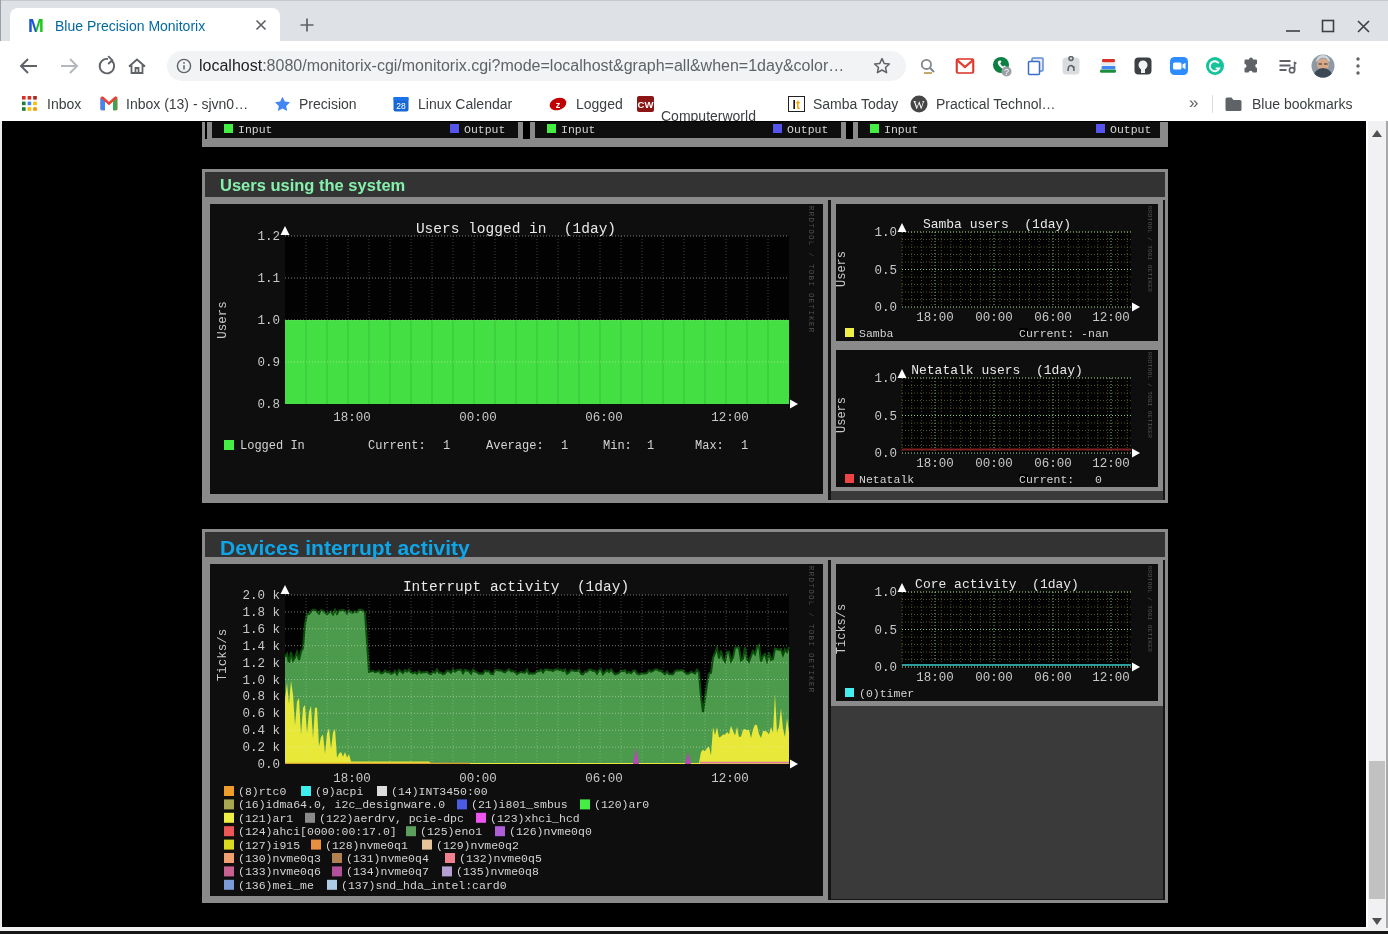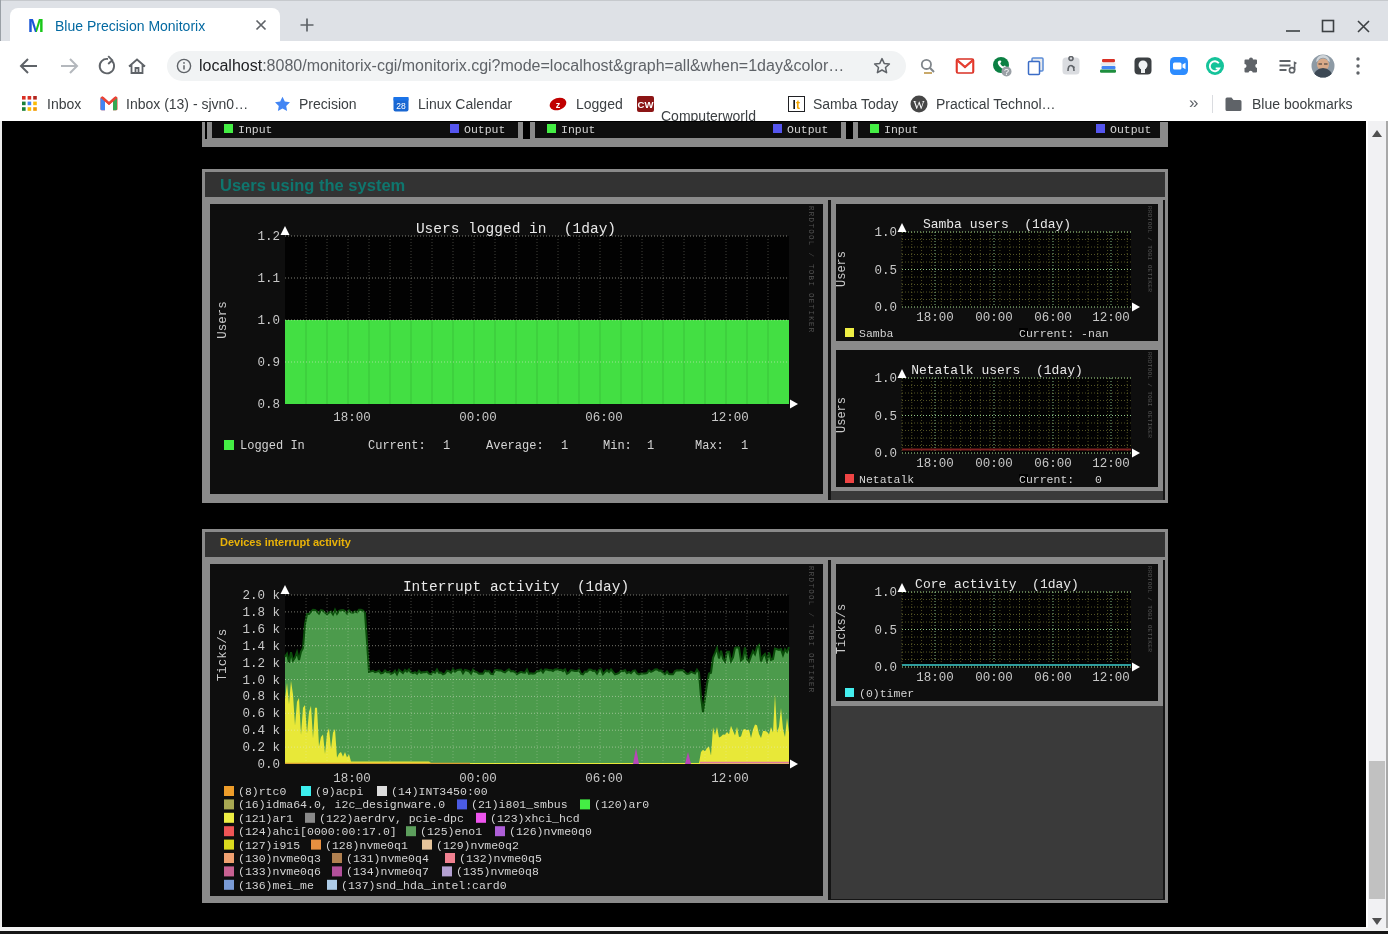--- a/index.html
+++ b/index.html
@@ -218,35 +218,35 @@
       <text x="585" y="13">Output</text>
   <rect x="668" y="4" width="9" height="9" fill="#44EE44"></rect>
       <text x="682" y="13">Input</text>
   <rect x="894" y="4" width="9" height="9" fill="#5555EE"></rect>
       <text x="908" y="13">Output</text>
   </g>
 </svg>
 
 <div class="abs" style="left:202px;top:169px;width:966px;height:334px;background:#8a8a8a"></div>
 <div class="abs" style="left:205px;top:172px;width:960px;height:25px;background:#333333"></div>
-<div class="abs" style="left:220px;top:176px;font-size:16.5px;font-weight:bold;color:#0f766e">Users using the system</div>
+<div class="abs" style="left:220px;top:176px;font-size:16.5px;font-weight:bold;color:#86efac">Users using the system</div>
 <div class="abs" style="left:205px;top:200px;width:960px;height:300px;background:#141414"></div>
 
 <div class="abs" style="left:205px;top:200px;width:623px;height:300px;background:#8a8a8a"></div>
 <div class="abs" style="left:210px;top:204px;width:613px;height:290px;background:#0e0e0e"></div>
 
 <div class="abs" style="left:831px;top:200px;width:332px;height:146px;background:#8a8a8a"></div>
 <div class="abs" style="left:836px;top:204px;width:322px;height:137px;background:#0e0e0e"></div>
 <div class="abs" style="left:831px;top:346px;width:332px;height:145px;background:#8a8a8a"></div>
 <div class="abs" style="left:836px;top:350px;width:322px;height:136px;background:#0e0e0e"></div>
 <div class="abs" style="left:831px;top:491px;width:332px;height:9px;background:#3a3a3a"></div>
 
 <div class="abs" style="left:202px;top:529px;width:966px;height:374px;background:#8a8a8a"></div>
 <div class="abs" style="left:205px;top:532px;width:960px;height:25px;background:#333333"></div>
-<div class="abs" style="left:220px;top:536px;font-size:11px;font-weight:bold;color:#eab308">Devices interrupt activity</div>
+<div class="abs" style="left:220px;top:536px;font-size:21px;font-weight:bold;color:#0ea5e9">Devices interrupt activity</div>
 <div class="abs" style="left:205px;top:560px;width:960px;height:340px;background:#141414"></div>
 <div class="abs" style="left:205px;top:560px;width:623px;height:341px;background:#8a8a8a"></div>
 <div class="abs" style="left:210px;top:564px;width:613px;height:332px;background:#0e0e0e"></div>
 <div class="abs" style="left:831px;top:560px;width:332px;height:339px;background:#3a3a3a"></div>
 <div class="abs" style="left:831px;top:560px;width:332px;height:146px;background:#8a8a8a"></div>
 <div class="abs" style="left:836px;top:564px;width:322px;height:137px;background:#0e0e0e"></div>
 
 <svg style="position:absolute;left:210px;top:204px" width="613" height="290">
     <rect x="0" y="0" width="613" height="290" fill="#0e0e0e"></rect>
     <rect x="75" y="32" width="504" height="168" fill="#020202"></rect>

